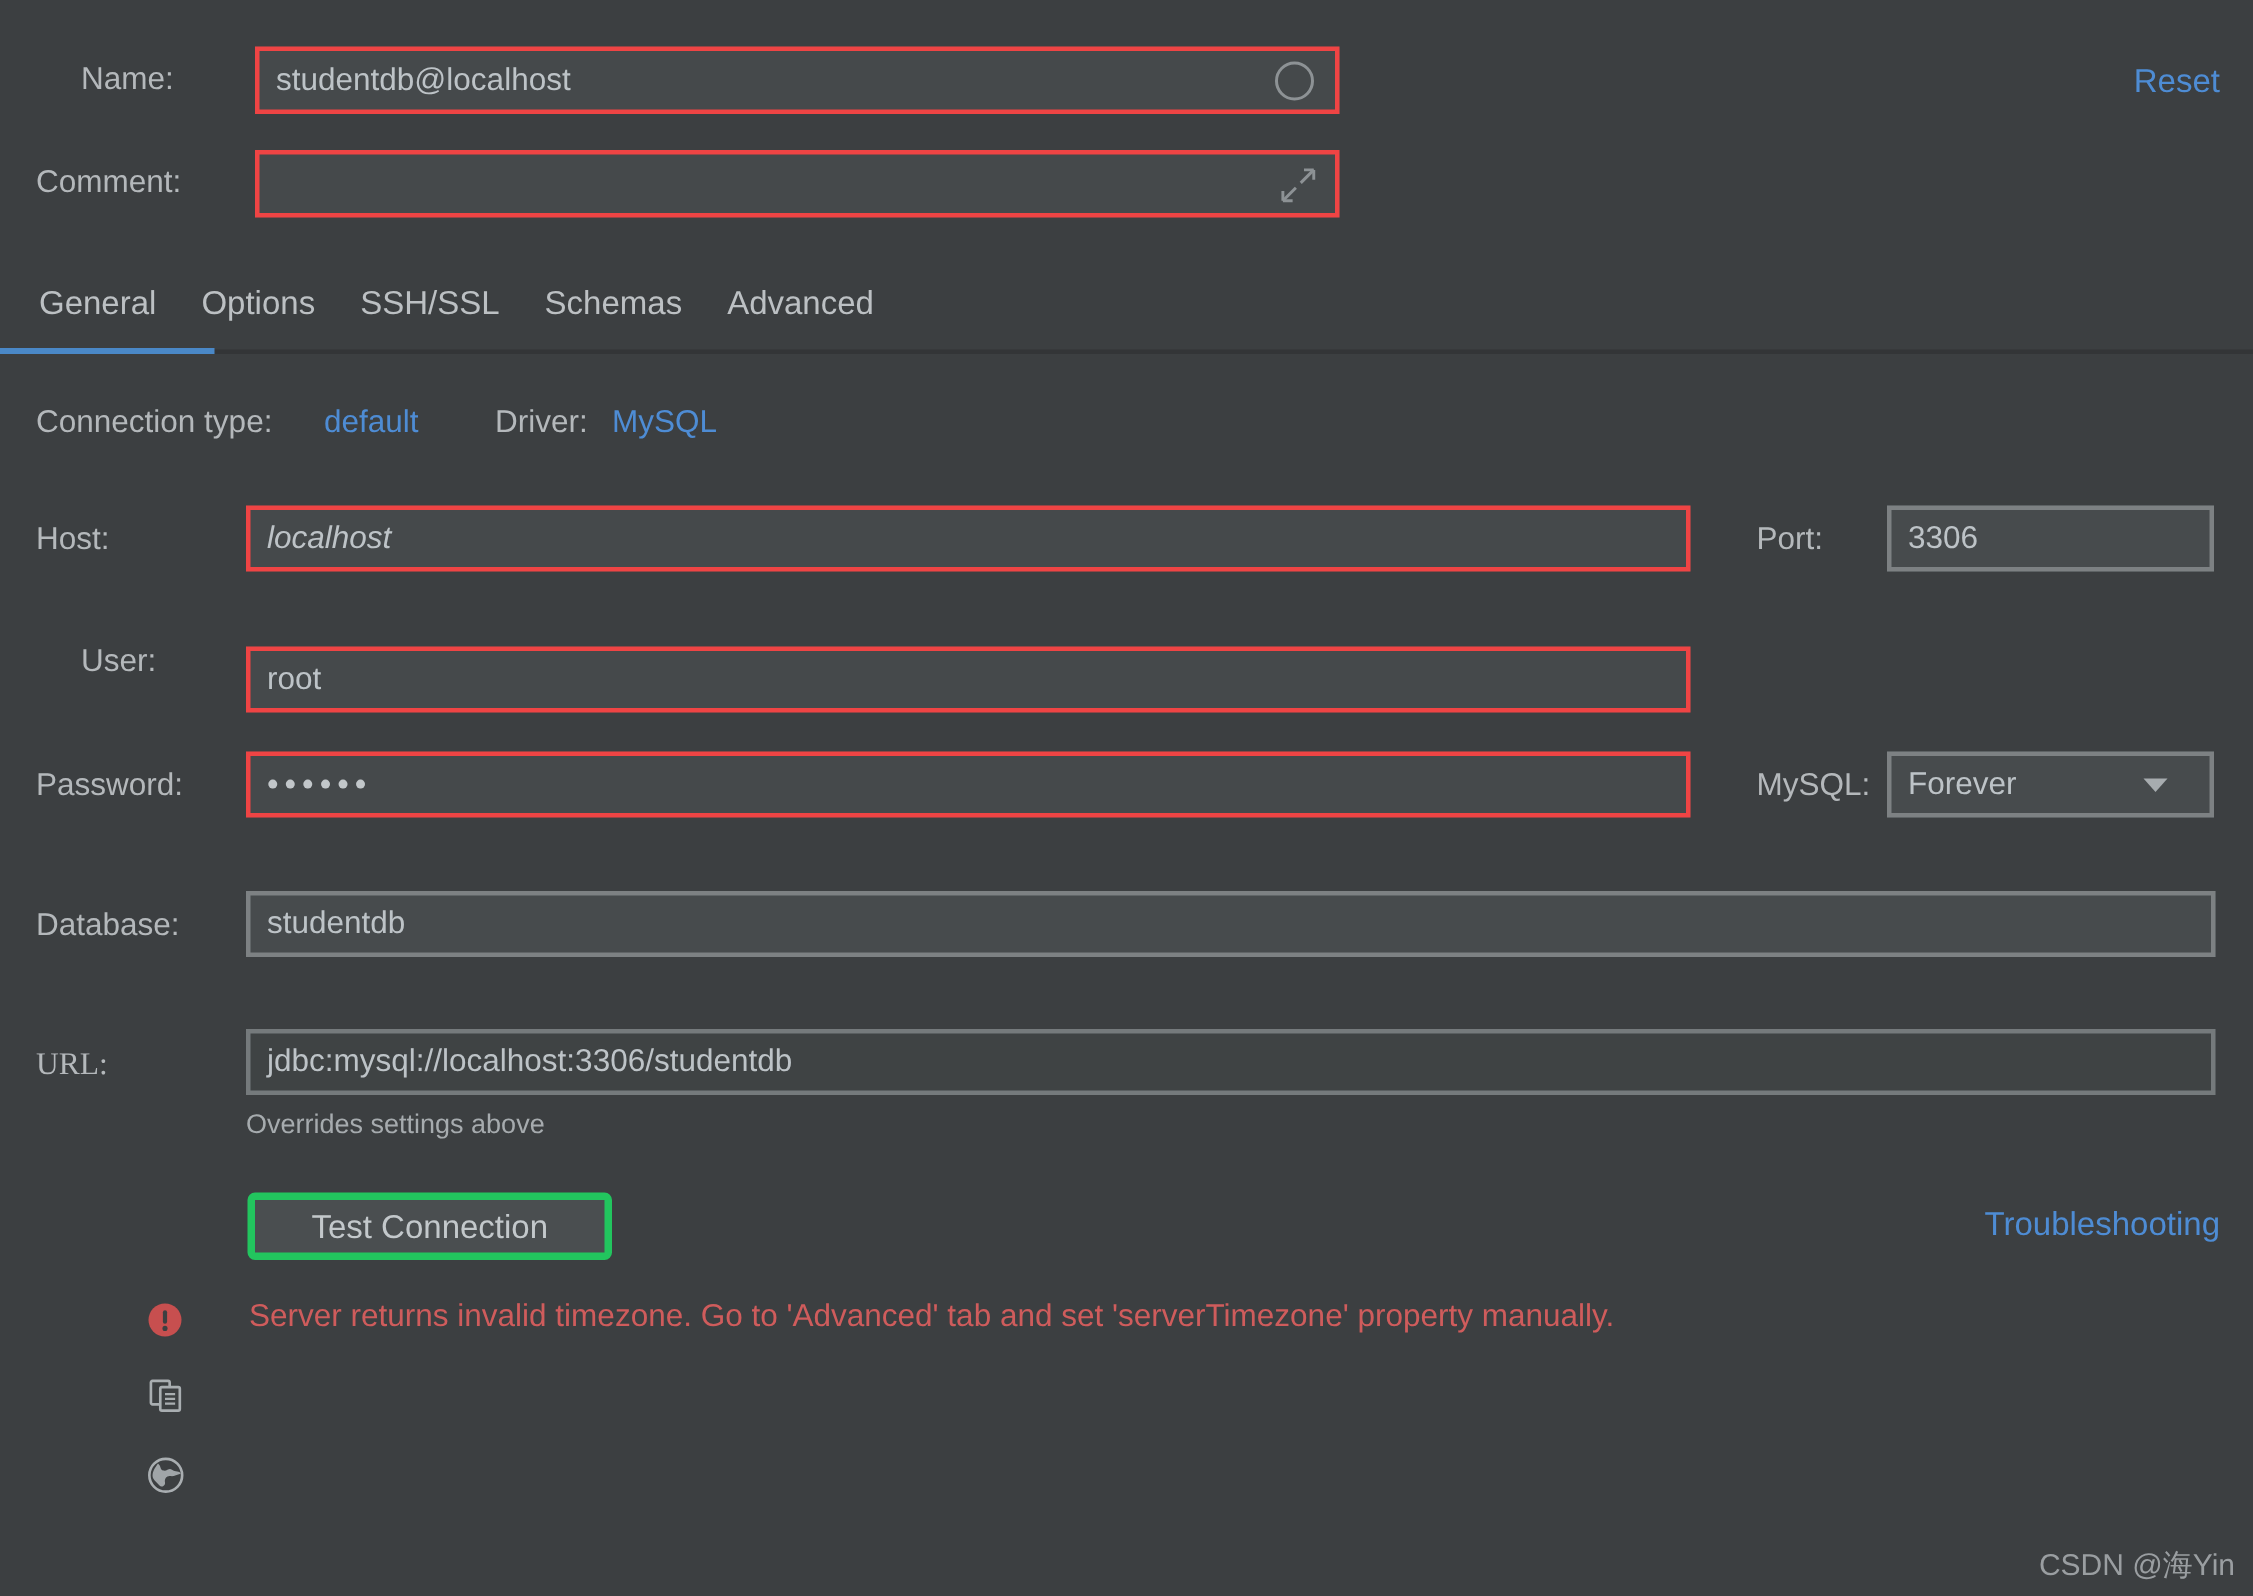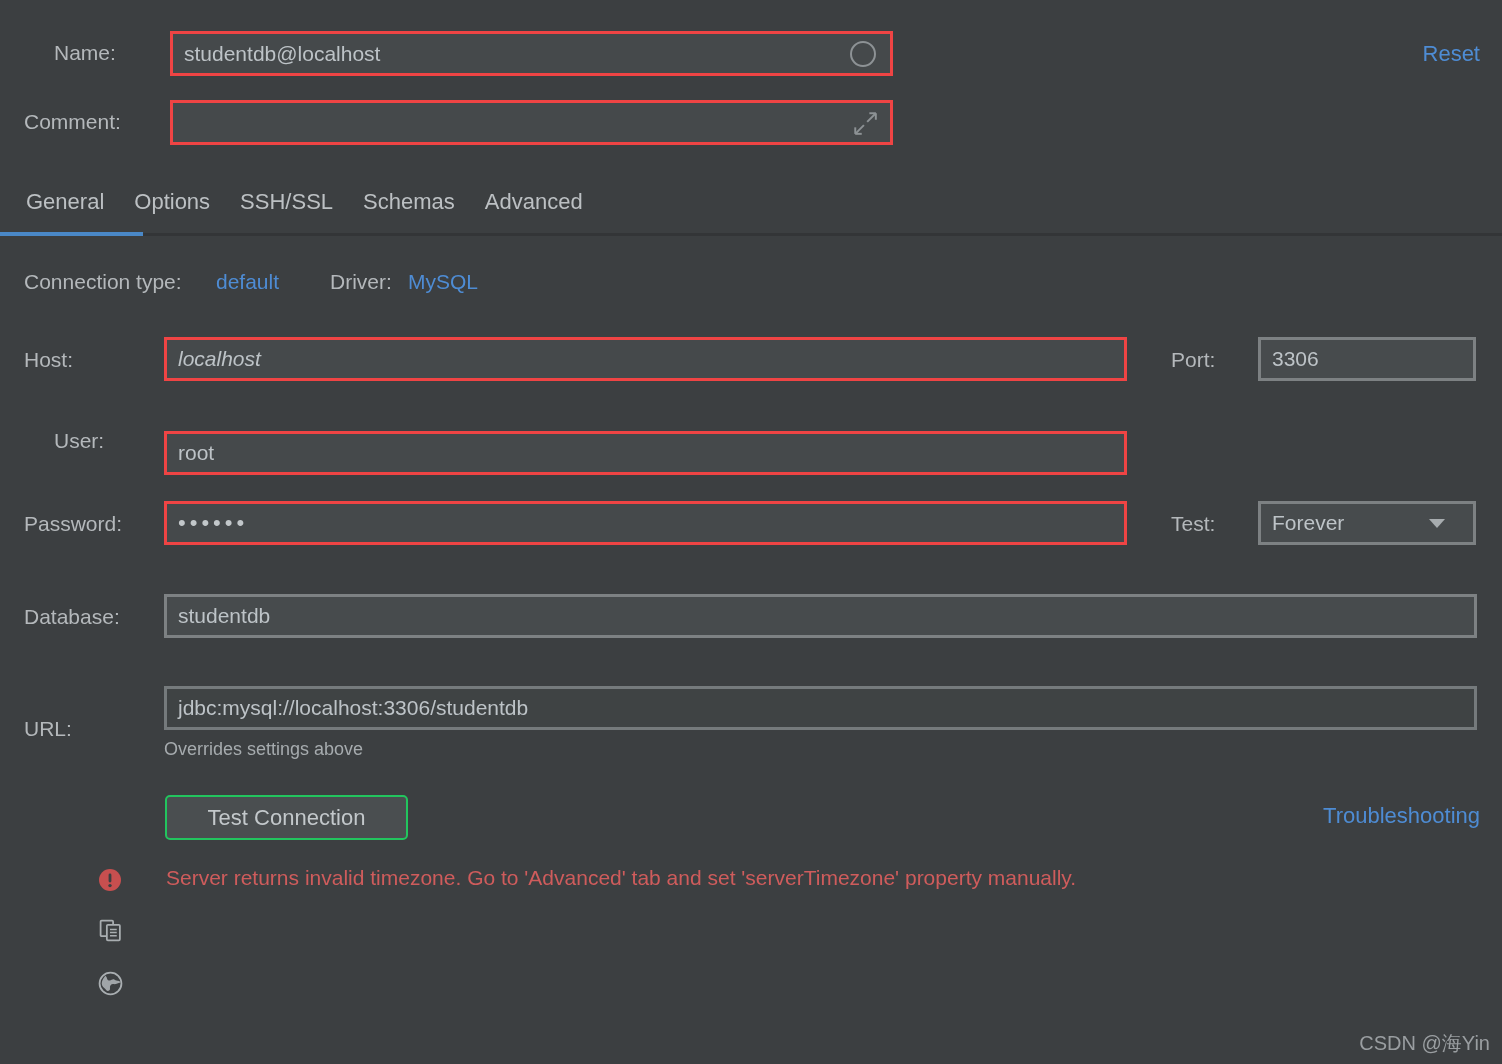--- a/index.html
+++ b/index.html
@@ -112,32 +112,32 @@
   .caret {
     width: 0; height: 0;
     border-left: 8px solid transparent;
     border-right: 8px solid transparent;
     border-top: 9px solid #a7acaf;
   }
 
   #database-label { left: 24px; top: 605px; }
   #database-field { left: 164px; top: 594px; width: 1313px; height: 44px; }
 
-  #url-label { left: 24px; top: 717px; }
+  #url-label { left: 24px; top: 697px; font-family: Liberation Serif, serif; }
   #url-field { left: 164px; top: 686px; width: 1313px; height: 44px; }
   #url-hint {
     left: 164px; top: 739px; font-size: 18px; color: #a6abae;
   }
 
   
   #test-connection-button {
     position: absolute; left: 165px; top: 795px;
     width: 243px; height: 45px;
     background: #4a4e50;
-    border: 2px solid #22c55e;
+    border: 5px solid #22c55e;
     border-radius: 5px;
     color: #c3c8cb; font-size: 22px;
     display: flex; align-items: center; justify-content: center;
     cursor: pointer;
   }
   #troubleshooting-link {
     position: absolute; right: 22px; top: 803px;
     color: #4e8cd4; font-size: 22px; cursor: pointer;
   }
 
@@ -218,21 +218,21 @@
 
   <div class="lbl" id="user-label">User:</div>
   <div class="field" id="user-field">
     <span>root</span>
   </div>
 
   <div class="lbl" id="password-label">Password:</div>
   <div class="field" id="password-field">
     <span class="dots">••••••</span>
   </div>
-  <div class="lbl" id="save-label">Test:</div>
+  <div class="lbl" id="save-label">MySQL:</div>
   <div class="field lighter" id="save-select">
     <span>Forever</span>
     <span class="caret"></span>
   </div>
 
   <div class="lbl" id="database-label">Database:</div>
   <div class="field lighter" id="database-field">
     <span>studentdb</span>
   </div>
 

